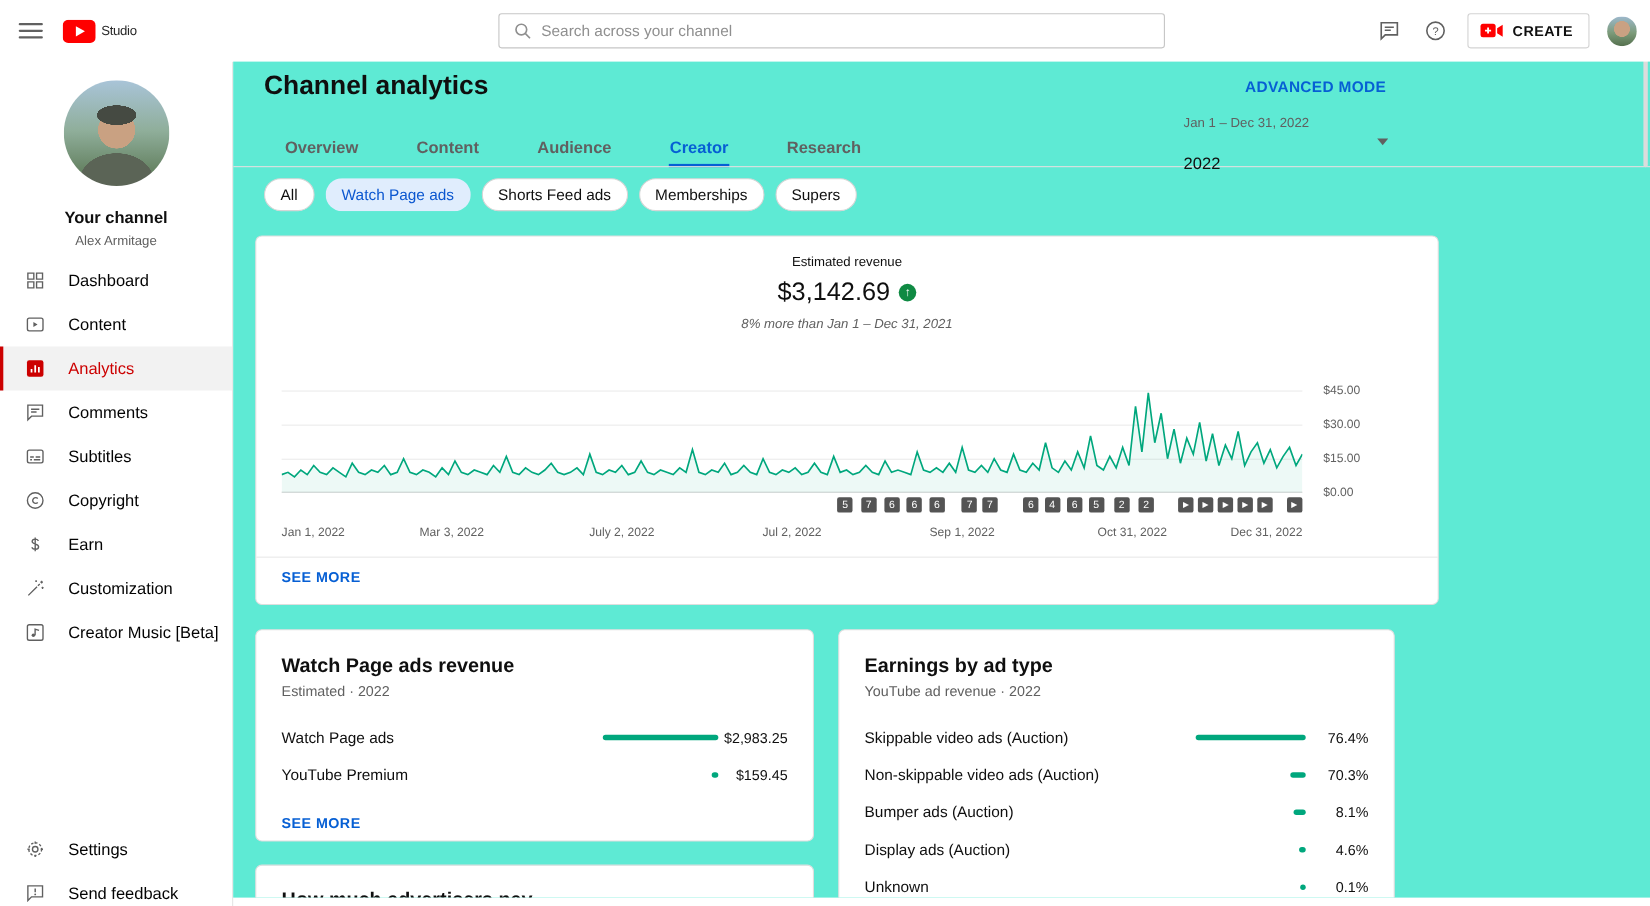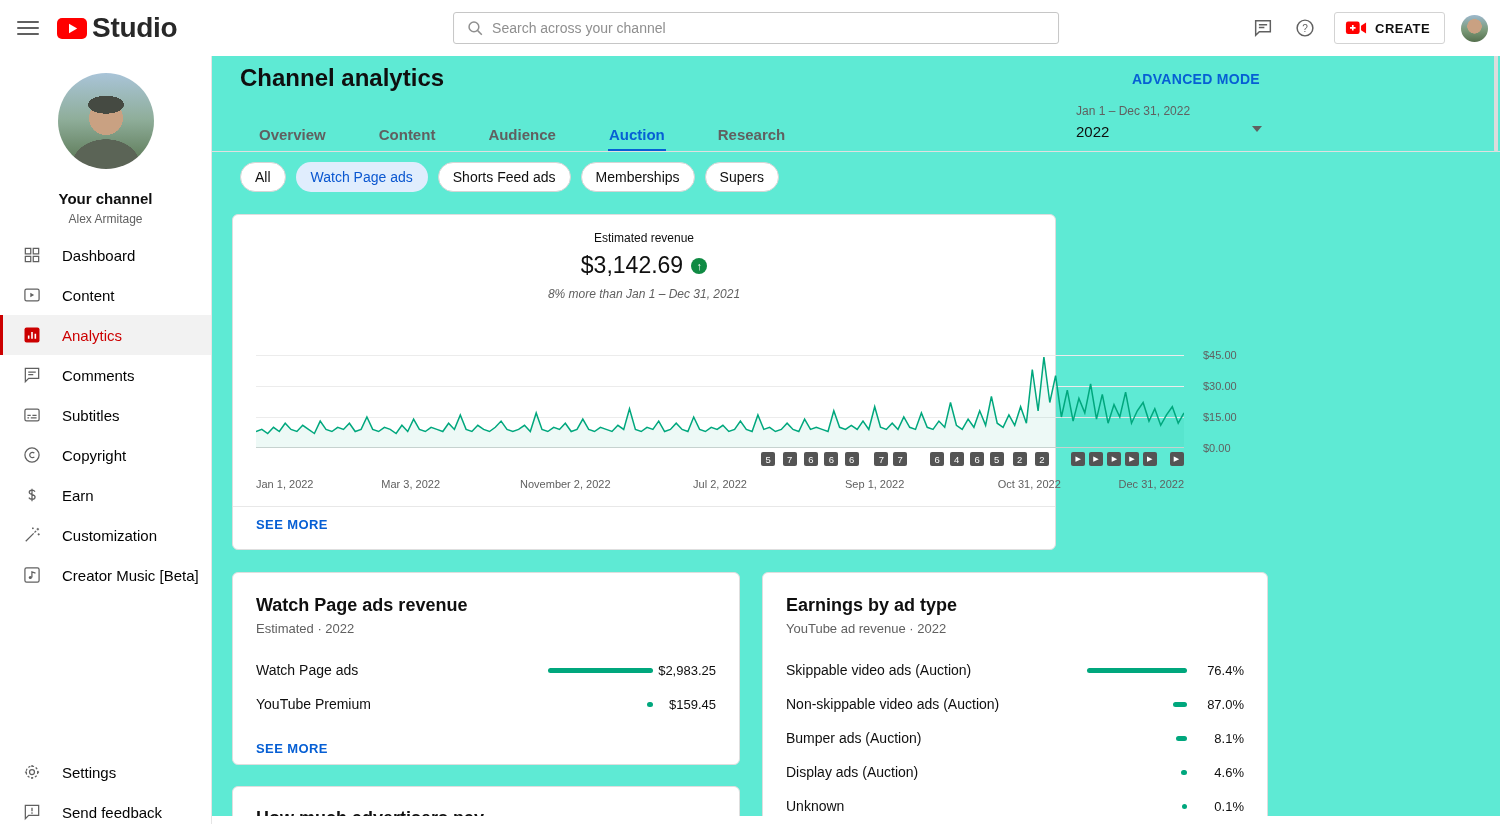--- a/index.html
+++ b/index.html
@@ -10,21 +10,21 @@
   html,body{width:1500px; height:824px; overflow:hidden; background:#fff;
     font-family:"Liberation Sans","DejaVu Sans",sans-serif; color:#0f0f0f;}
   .app{position:relative; width:1500px; height:824px; overflow:hidden;}
 
   
   .topbar{position:absolute; left:0; top:0; width:100%; height:56px; background:#fff; z-index:5;}
   .tb-left{position:absolute; left:0; top:0; height:56px; display:flex; align-items:center;}
   .hamburger{margin-left:17px; width:22px; height:22px; border:none; background:none; cursor:pointer; display:flex; flex-direction:column; justify-content:center; gap:4px;}
   .hamburger span{display:block; height:2px; background:#606060; border-radius:1px;}
   .logo{display:flex; align-items:center; margin-left:18px; cursor:pointer;}
-  .logo-text{font-size:28px; font-weight:700; letter-spacing:-0.3px; color:#282828; margin-left:5px;}
+  .logo-text{font-size:12px; font-weight:400; letter-spacing:-0.3px; color:#282828; margin-left:5px;}
   .tb-search{position:absolute; left:50%; top:12px; transform:translateX(-49%); width:606px; height:32px;
     border:1px solid #c6c6c6; border-radius:3px; display:flex; align-items:center; background:#fff;}
   .tb-search svg{margin:0 8px 0 12px; flex:none;}
   .tb-search input{flex:1; border:none; outline:none; font-size:14px; color:#0f0f0f; background:transparent; font-family:inherit;}
   .tb-search input::placeholder{color:#8f8f8f;}
   .tb-right{position:absolute; right:12px; top:0; height:56px; display:flex; align-items:center; gap:16px;}
   .icon-btn{width:26px; height:26px; border:none; background:none; cursor:pointer; display:flex; align-items:center; justify-content:center;}
   .create-btn{height:32px; border:1px solid #d3d3d3; border-radius:3px; background:#fff; display:flex; align-items:center; gap:8px; padding:0 14px 0 10px; cursor:pointer;}
   .create-btn .create-label{font-size:13px; font-weight:700; letter-spacing:.4px; color:#0f0f0f;}
   .tb-avatar{width:27px; height:27px; border-radius:50%; cursor:pointer;
@@ -54,28 +54,28 @@
   
   .main{position:absolute; left:212px; top:48px; width:1288px; height:768px; background:#5eead4; overflow:hidden;}
   .page-title{position:absolute; left:28px; top:16px; font-size:24px; font-weight:700; color:#0f0f0f;}
   .advanced-mode{position:absolute; right:240px; top:23px; font-size:14px; font-weight:700; letter-spacing:.3px; color:var(--accent-blue); cursor:pointer; background:none; border:none; font-family:inherit;}
   .tabs{position:absolute; left:28px; top:72px; display:flex; gap:33px; height:32px;}
   .tab{font-size:15px; font-weight:700; color:#606060; border:none; background:none; cursor:pointer; border-bottom:3px solid transparent; padding:0 1px; font-family:inherit;margin-left:18px;}
   .tab.selected{color:var(--accent-blue); border-bottom-color:var(--accent-blue);}
   .tabs-divider{position:absolute; left:0; right:0; top:103px; height:1px; background:#e0e0e0;}
   .datepicker{position:absolute; right:232px; top:56px; width:192px; height:46px; cursor:pointer;}
   .dp-range{font-size:12px; color:#606060;}
-  .dp-year{margin-top:5px; font-size:15px; color:#0f0f0f;}
+  .dp-year{margin-top:23px; font-size:15px; color:#0f0f0f;}
   .dp-arrow{position:absolute; right:6px; top:22px; width:0; height:0; border-left:5px solid transparent; border-right:5px solid transparent; border-top:6px solid #606060;}
   .chips{position:absolute; left:28px; top:114px; display:flex; gap:10px;}
   .chip{height:30px; padding:0 14px; border-radius:16px; border:1px solid #d5d5d5; background:#fff; font-size:14px; color:#0f0f0f; display:flex; align-items:center; cursor:pointer; font-family:inherit;}
   .chip.selected{background:#e0edfd; border-color:transparent; color:#0b57d0;}
 
   .card{position:absolute; background:#fff; border:1px solid #dedede; border-radius:6px;}
-  .card-big{left:20px; top:166px; width:824px; height:336px;}
+  .card-big{left:20px; top:166px; width:1076px; height:336px;}
   .card-c1{left:20px; top:524px; width:508px; height:193px;}
   .card-c2{left:550px; top:524px; width:506px; height:330px;}
   .card-c3{left:20px; top:738px; width:508px; height:110px;}
 
   
   .metric{position:absolute; left:0; right:0; top:16px; text-align:center;}
   .metric-label{font-size:12px; color:#0f0f0f;}
   .metric-value-row{margin-top:7px; display:inline-flex; align-items:center; gap:8px;}
   .metric-value{font-size:23px; color:#0f0f0f;}
   .trend-icon{width:16px; height:16px; border-radius:50%; background:var(--positive-green); color:#fff; font-size:11px; line-height:16px; text-align:center; display:inline-block;}
@@ -284,21 +284,21 @@
   </aside>
 
   <main class="main">
     <h1 class="page-title">Channel analytics</h1>
     <button class="advanced-mode">ADVANCED MODE</button>
 
     <div class="tabs">
       <button class="tab">Overview</button>
       <button class="tab">Content</button>
       <button class="tab">Audience</button>
-      <button class="tab selected">Auction</button>
+      <button class="tab selected">Creator</button>
       <button class="tab">Research</button>
     </div>
     <div class="tabs-divider"></div>
 
     <div class="datepicker">
       <div class="dp-range">Jan 1 – Dec 31, 2022</div>
       <div class="dp-year">2022</div>
       <span class="dp-arrow"></span>
     </div>
 
@@ -356,21 +356,21 @@
           <span class="marker play" style="left: 90.5%;">▶</span>
           <span class="marker play" style="left: 92.5%;">▶</span>
           <span class="marker play" style="left: 94.4%;">▶</span>
           <span class="marker play" style="left: 96.3%;">▶</span>
           <span class="marker play" style="left: 99.2%;">▶</span>
         </div>
 
       <div class="xlabels">
         <span class="xl">Jan 1, 2022</span>
         <span class="xl">Mar 3, 2022</span>
-        <span class="xl">November 2, 2022</span>
+        <span class="xl">July 2, 2022</span>
         <span class="xl">Jul 2, 2022</span>
         <span class="xl">Sep 1, 2022</span>
         <span class="xl">Oct 31, 2022</span>
         <span class="xl">Dec 31, 2022</span>
       </div>
 
       <div class="card-divider"></div>
       <button class="see-more abs">SEE MORE</button>
     </section>
 
@@ -408,21 +408,21 @@
             <span class="bar-box w100">
                 <span class="bar" style="width: 100px;"></span>
               </span>
             <span class="val w57">76.4%</span>
           </div>
           <div class="crow">
             <span class="lbl">Non-skippable video ads (Auction)</span>
             <span class="bar-box w100">
                 <span class="bar" style="width: 14.3px;"></span>
               </span>
-            <span class="val w57">87.0%</span>
+            <span class="val w57">70.3%</span>
           </div>
           <div class="crow">
             <span class="lbl">Bumper ads (Auction)</span>
             <span class="bar-box w100">
                 <span class="bar" style="width: 10.6px;"></span>
               </span>
             <span class="val w57">8.1%</span>
           </div>
           <div class="crow">
             <span class="lbl">Display ads (Auction)</span>

